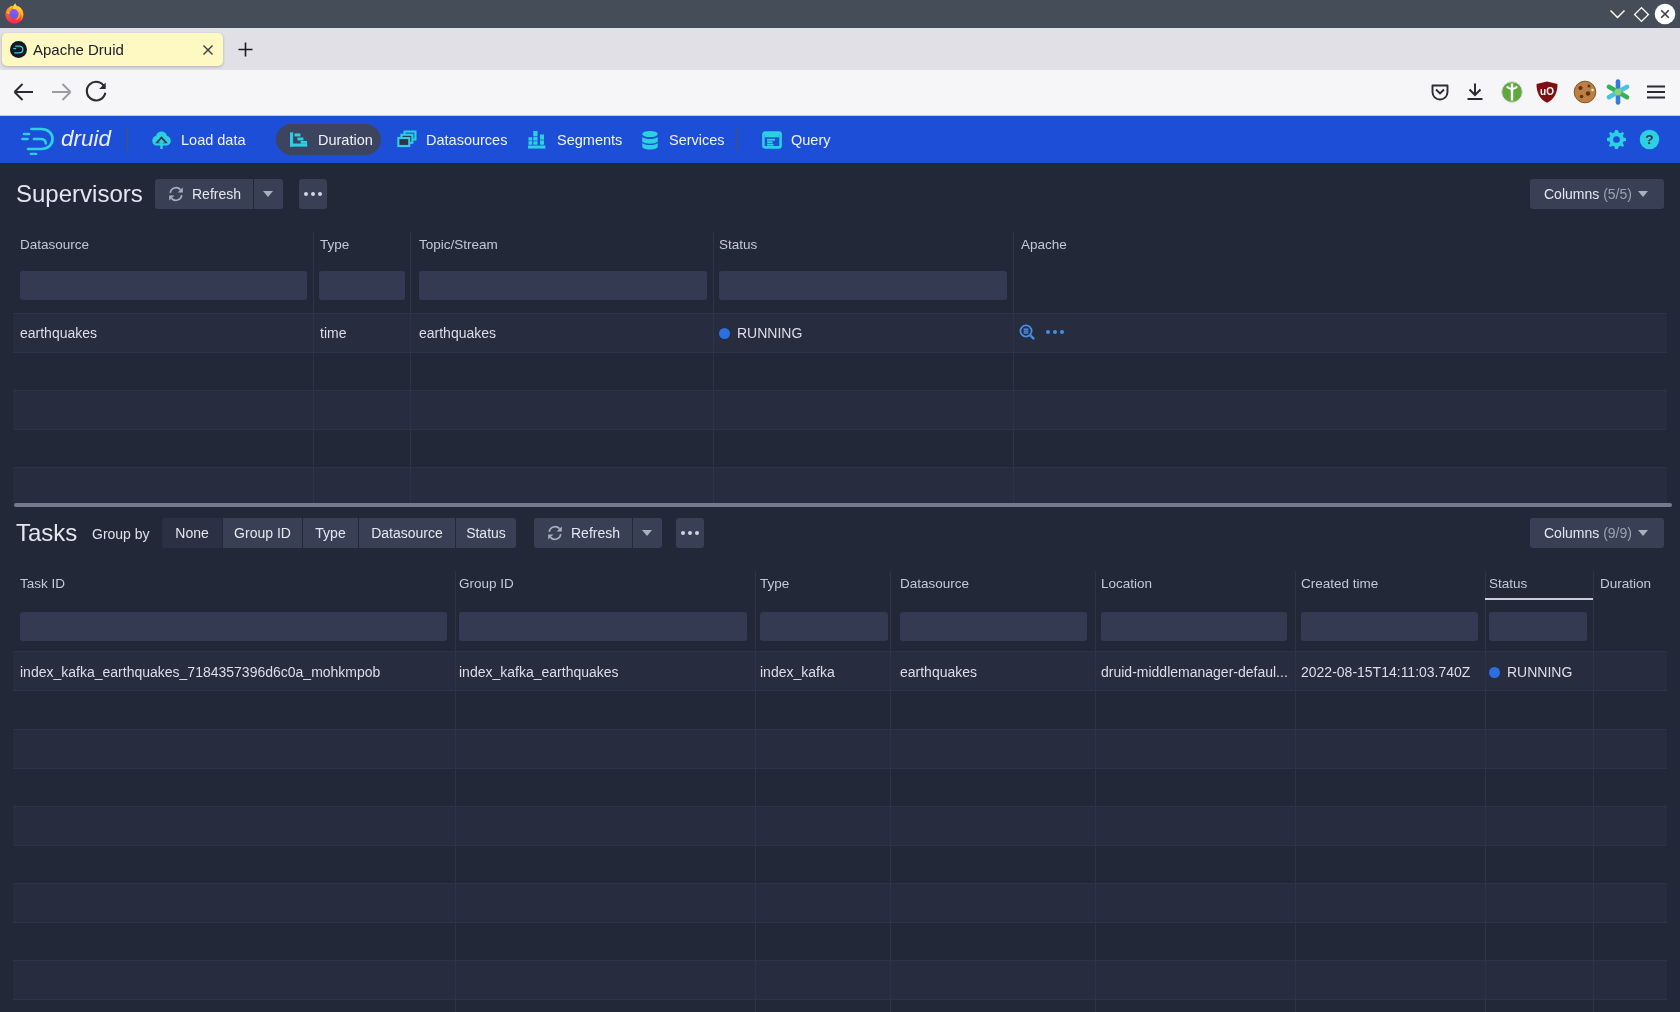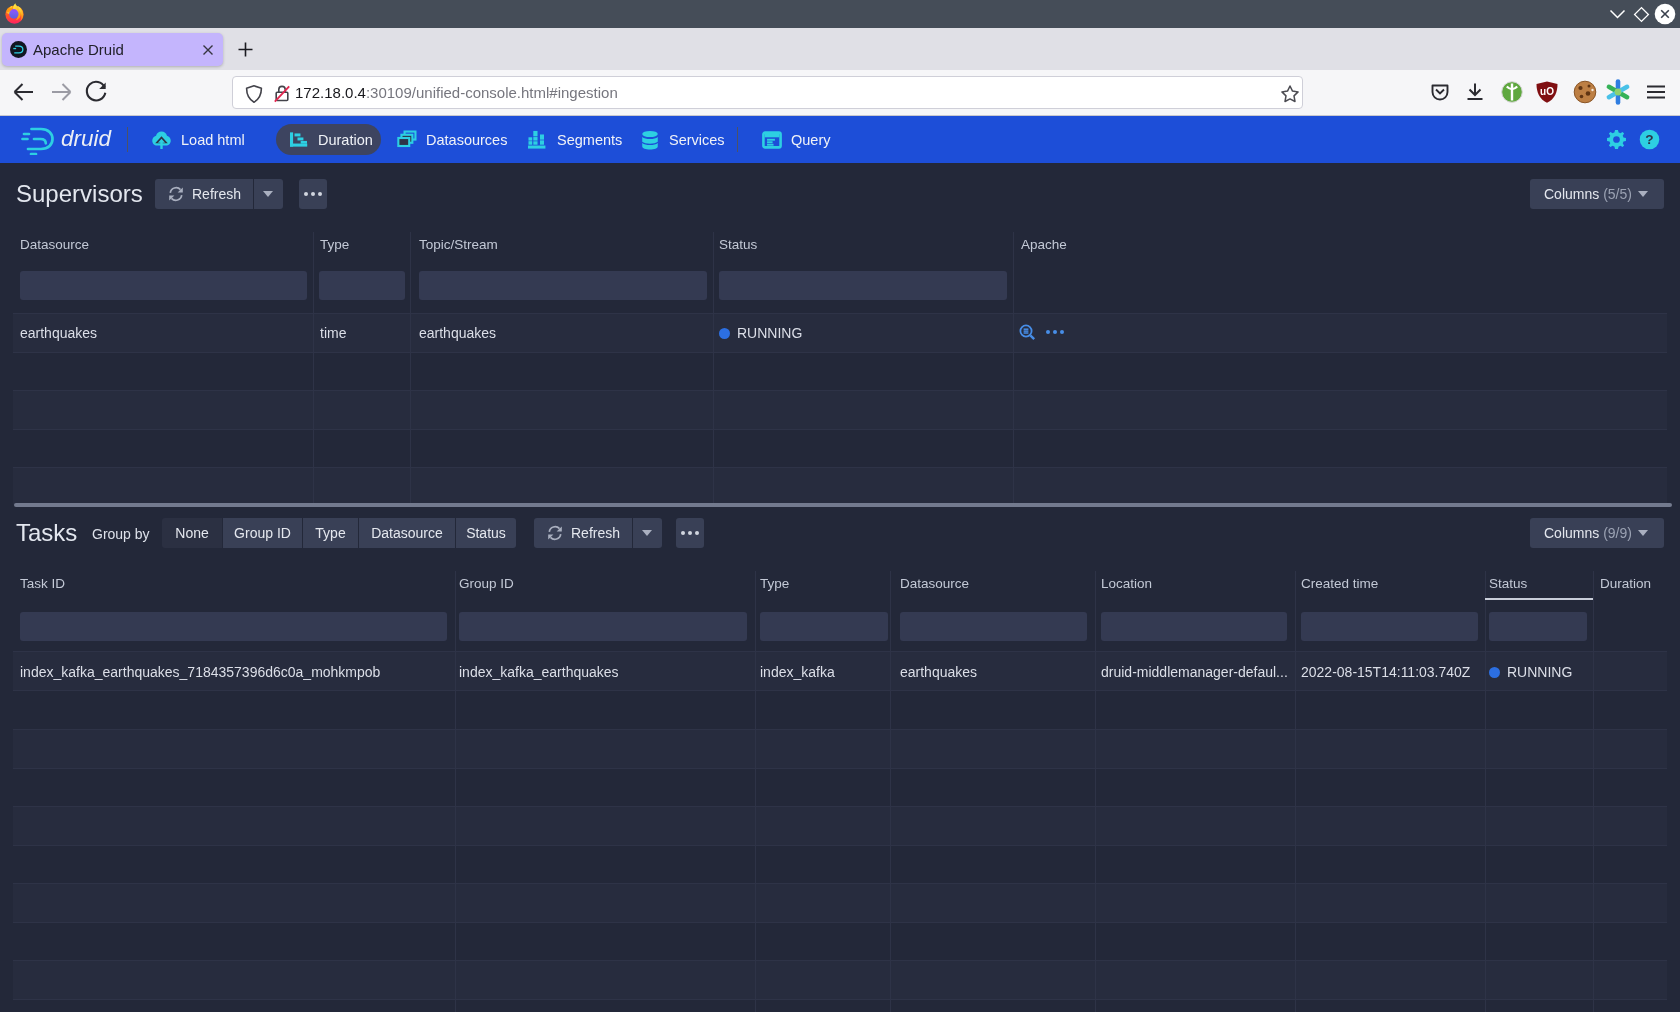--- a/index.html
+++ b/index.html
@@ -3,21 +3,21 @@
 <meta charset="utf-8">
 <style>
 * { margin:0; padding:0; box-sizing:border-box; }
 html,body { width:1680px; height:1012px; overflow:hidden; font-family:"Liberation Sans", sans-serif; background:#232839; }
 .abs { position:absolute; }
 
 
 #titlebar { position:absolute; left:0; top:0; width:1680px; height:28px; background:#454d58; }
 #titlebar .title { position:absolute; left:0; right:0; top:7px; text-align:center; color:#fbfbfe; font-size:12.5px; }
 #tabbar { position:absolute; left:0; top:28px; width:1680px; height:42px; background:#e0e0e6; }
-#tab { position:absolute; left:2px; top:5px; width:221px; height:33px; background:#c4b5fd; border-radius:5px; box-shadow:0 1px 3px rgba(0,0,0,.22); }
+#tab { position:absolute; left:2px; top:5px; width:221px; height:33px; background:#fef9c3; border-radius:5px; box-shadow:0 1px 3px rgba(0,0,0,.22); }
 #tab .tabtitle { position:absolute; left:31px; top:8px; font-size:15px; color:#21212a; font-weight:400; }
 #navrow { position:absolute; left:0; top:70px; width:1680px; height:46px; background:#f6f6f8; border-bottom:1px solid #c8c8cf; }
 #urlbox { position:absolute; left:232px; top:6px; width:1071px; height:33px; background:#fff; border:1px solid #cfcfd8; border-radius:4px; }
 #urltext { position:absolute; left:62px; top:7px; font-size:15px; color:#19191d; white-space:nowrap; }
 #urltext .dim { color:#76767e; }
 .chromebtn { position:absolute; top:5px; width:34px; height:34px; }
 
 
 #druidbar { position:absolute; left:0; top:116px; width:1680px; height:47px; background:#1d4ed8; }
 .navitem { position:absolute; top:0; height:47px; display:flex; align-items:center; color:#f0f2f7; font-size:14.5px; }
@@ -110,34 +110,20 @@
   <svg class="chromebtn" style="left:7px" viewBox="0 0 34 34">
       <path d="M7.5 17 H26 M7.5 17 L15.5 9 M7.5 17 L15.5 25" stroke="#2b2b31" stroke-width="2" fill="none"></path>
     </svg>
   <svg class="chromebtn" style="left:44px" viewBox="0 0 34 34">
       <path d="M8 17 H26.5 M26.5 17 L18.5 9 M26.5 17 L18.5 25" stroke="#9b9ba4" stroke-width="2" fill="none"></path>
     </svg>
   <svg class="chromebtn" style="left:79px" viewBox="0 0 34 34">
       <path d="M 25.6 12.2 A 9.3 9.3 0 1 0 26.3 17.8" stroke="#2b2b31" stroke-width="2.1" fill="none"></path>
       <path d="M26.7 7.5 V14 H20.2 Z" fill="#2b2b31"></path>
     </svg>
-  <div id="urlbox">
-    <svg class="abs" style="left:11px;top:6.5px" width="20" height="20" viewBox="0 0 20 20">
-        <path d="M10 1.8 L17.4 4.3 C17.4 10.5 15.6 15 10 18.2 C4.4 15 2.6 10.5 2.6 4.3 Z" stroke="#43434a" stroke-width="1.6" fill="none" stroke-linejoin="round"></path>
-      </svg>
-    <svg class="abs" style="left:39px;top:6.5px" width="20" height="20" viewBox="0 0 20 20">
-        <rect x="4.2" y="8.3" width="11.6" height="8.2" rx="1" stroke="#43434a" stroke-width="1.6" fill="none"></rect>
-        <path d="M6.8 8.3 V5.6 A3.2 3.2 0 0 1 13.2 5.6 V8.3" stroke="#43434a" stroke-width="1.6" fill="none"></path>
-        <path d="M2.8 17.6 L17.2 2.4" stroke="#e22850" stroke-width="1.9"></path>
-      </svg>
-    <div id="urltext">172.18.0.4<span class="dim">:30109/unified-console.html#ingestion</span></div>
-    <svg class="abs" style="left:1047px;top:6.5px" width="20" height="20" viewBox="0 0 20 20">
-        <path d="M10 2 L12.5 7.1 L18.1 7.9 L14 11.9 L15 17.5 L10 14.9 L5 17.5 L6 11.9 L1.9 7.9 L7.5 7.1 Z" stroke="#4c4c52" stroke-width="1.5" fill="none" stroke-linejoin="round"></path>
-      </svg>
-  </div>
   <svg class="chromebtn" style="left:1423px" viewBox="0 0 34 34">
       <path d="M9.5 10.5 h15 v6.5 a7.5 7.5 0 0 1 -15 0 Z" stroke="#2b2b31" stroke-width="1.9" fill="none" stroke-linejoin="round"></path>
       <path d="M13 14.5 l4 4 l4 -4" stroke="#2b2b31" stroke-width="1.9" fill="none"></path>
     </svg>
   <svg class="chromebtn" style="left:1458px" viewBox="0 0 34 34">
       <path d="M17 8.5 V19.5 M11.5 14.5 L17 20 L22.5 14.5" stroke="#2b2b31" stroke-width="2" fill="none"></path>
       <path d="M9.5 24 H24.5" stroke="#2b2b31" stroke-width="2"></path>
     </svg>
   <svg class="chromebtn" style="left:1495px" viewBox="0 0 34 34">
       <circle cx="17" cy="17" r="10.3" fill="#5fa83f" stroke="#d6d6d6" stroke-width="1"></circle>
@@ -183,21 +169,21 @@
   </svg>
   <div id="druidword" style="left:61px;top:10px">druid</div>
   <div class="navsep" style="left:127px"></div>
 
   <div class="navitem" style="left:151px">
     <svg width="21" height="21" viewBox="0 0 20 20">
         <path fill="#2dcfe2" d="M10 2.4 C7.4 2.4 5.3 4.1 4.8 6.5 C2.7 7 1.2 8.9 1.2 11.1 C1.2 13.6 3.2 15.7 5.7 15.7 H14.3 C16.8 15.7 18.8 13.6 18.8 11.1 C18.8 8.9 17.3 7 15.2 6.5 C14.7 4.1 12.6 2.4 10 2.4 Z"></path>
         <path fill="#2e3449" d="M10 6.8 L16 13.6 H4 Z"></path>
         <path fill="#2dcfe2" d="M10 9.3 L13.4 13.1 H11.15 V19 H8.85 V13.1 H6.6 Z"></path>
       </svg>
-    <span>Load html</span>
+    <span>Load data</span>
   </div>
   <div id="activepill"></div>
   <div class="navitem" style="left:290px;z-index:2">
     <svg width="19" height="19" viewBox="0 0 16 16">
         <g fill="#2dcfe2">
           <rect x="0" y="2" width="2.6" height="12"></rect>
           <rect x="0" y="11.4" width="14.5" height="2.6"></rect>
           <rect x="3.8" y="2.9" width="5" height="2.5"></rect>
           <rect x="6.3" y="6.3" width="5" height="2.5"></rect>
           <rect x="9" y="9.2" width="5.3" height="2.3"></rect>

